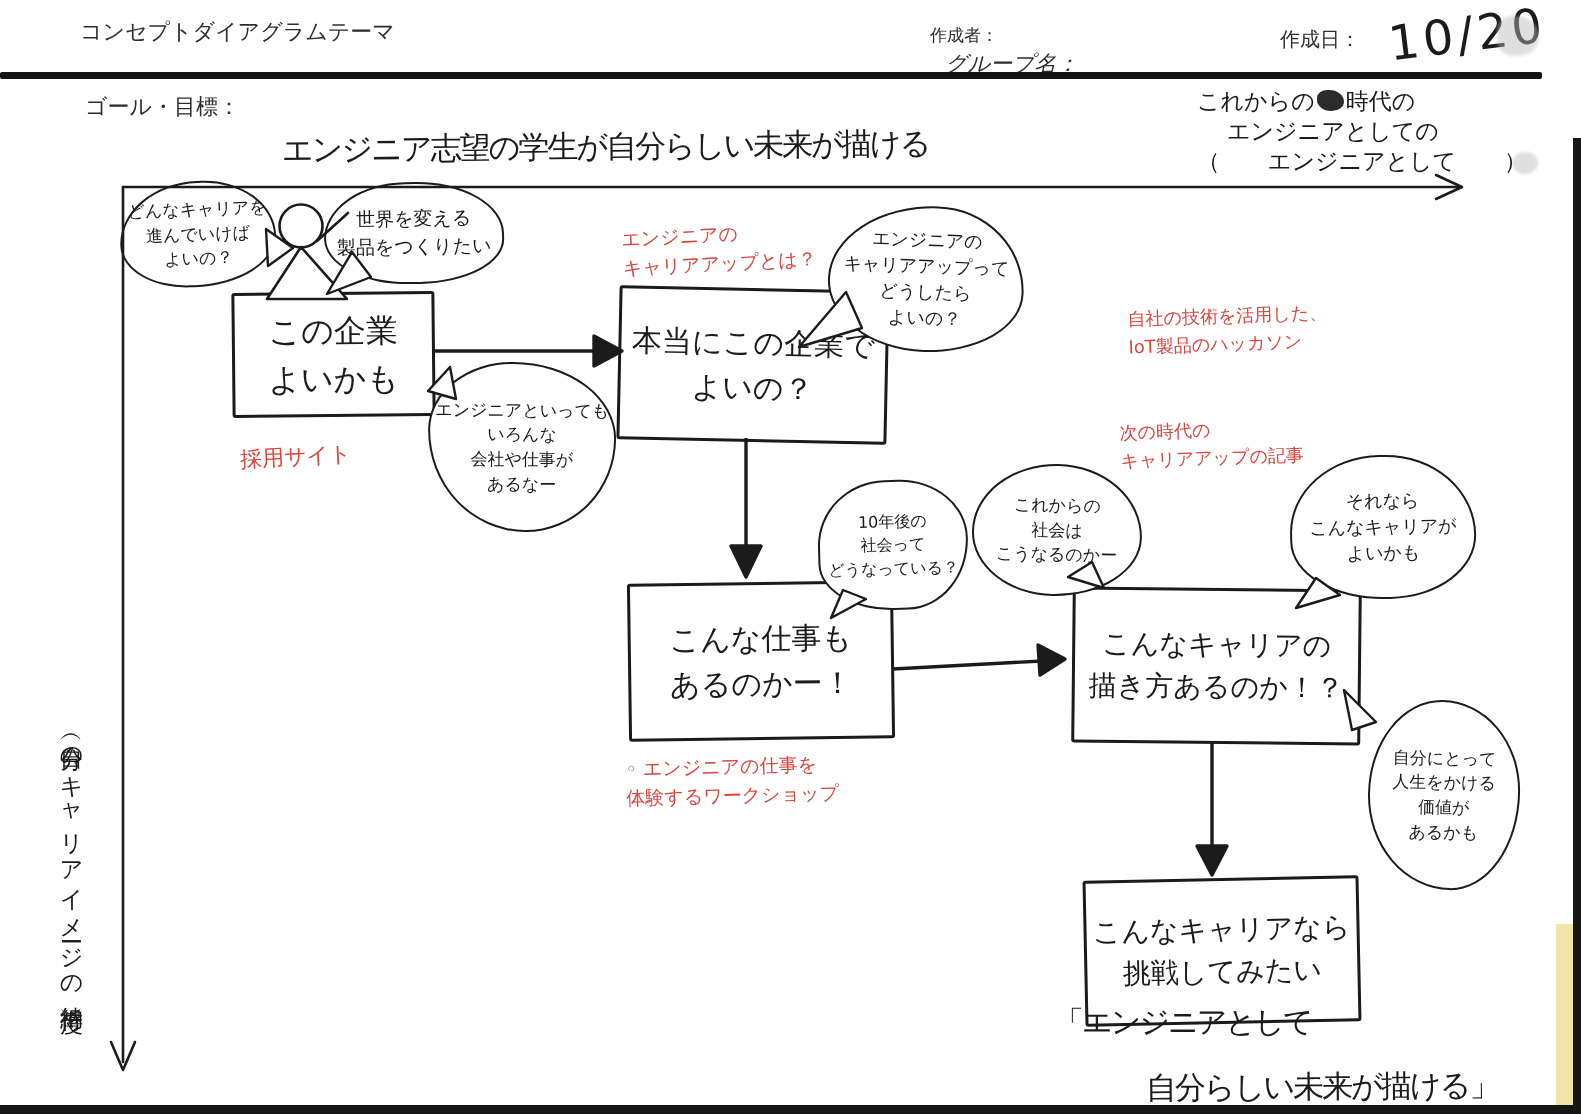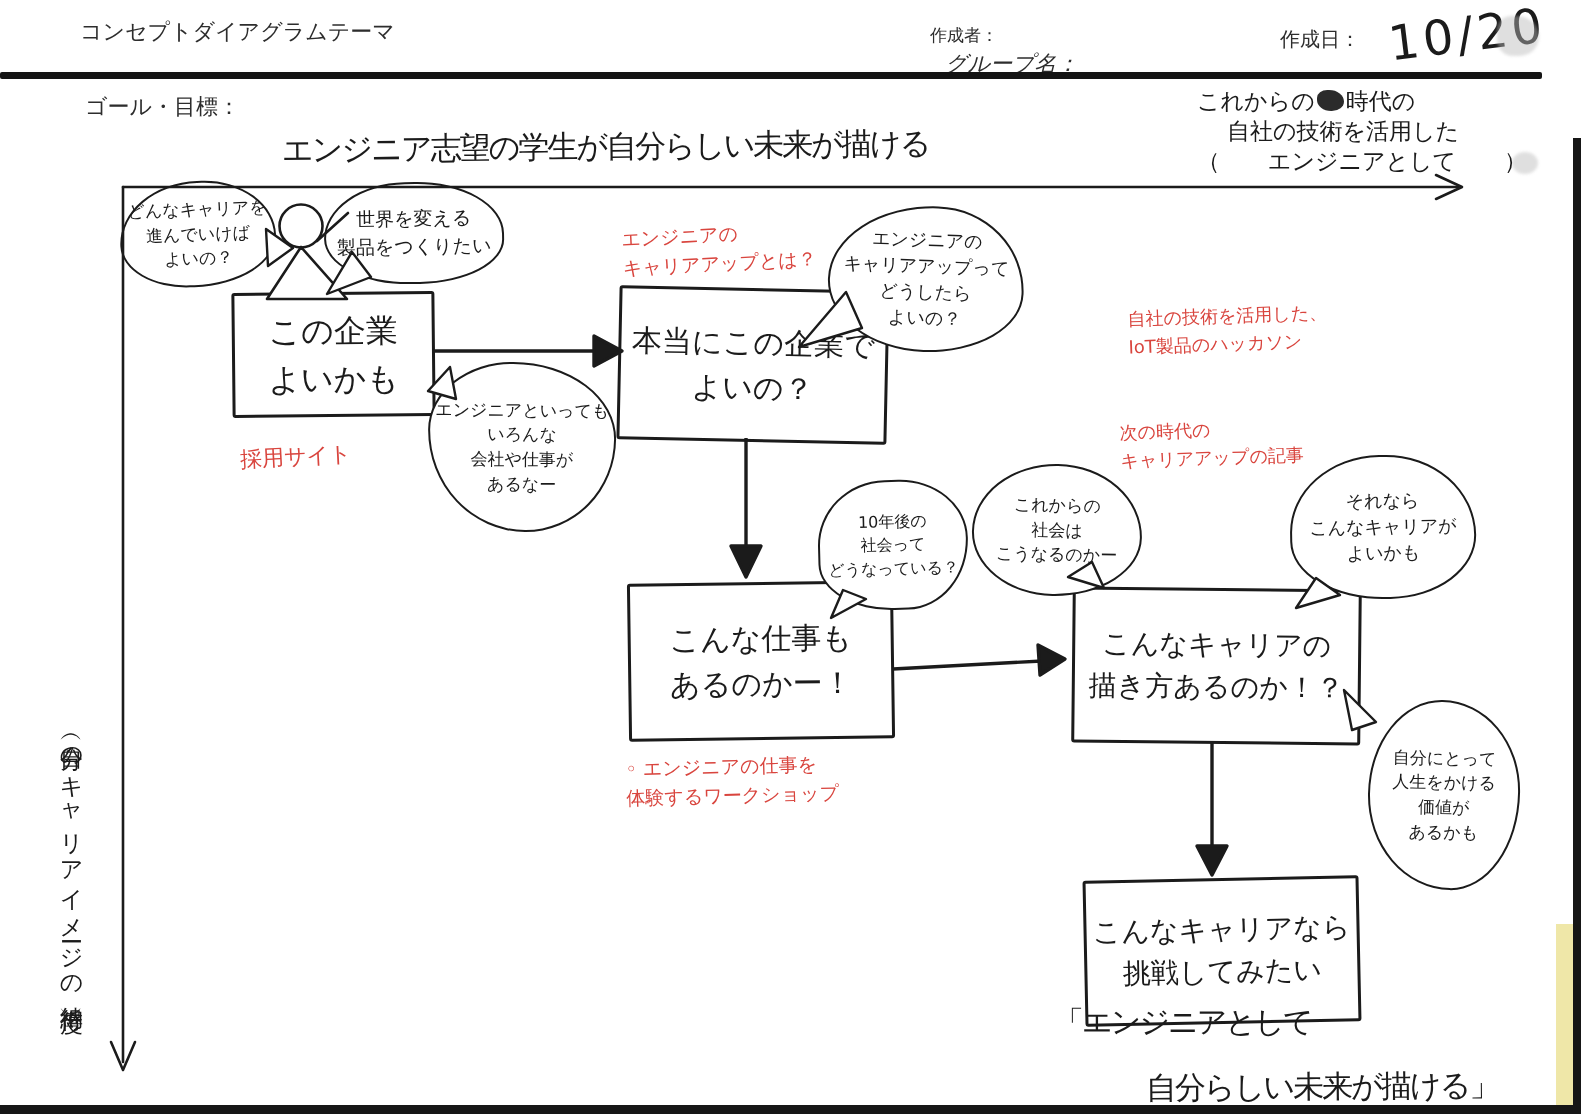--- a/index.html
+++ b/index.html
@@ -56,21 +56,21 @@
 
   <div class="rule"></div>
 
   <div class="abs print" style="left:85px;top:92px;font-size:22px;">ゴール・目標：</div>
   <div class="abs hw-title" style="left:282px;top:126px;font-size:31px;transform:rotate(-0.6deg);">エンジニア志望の学生が自分らしい未来が描ける</div>
 
   <div class="abs" style="left:1156px;top:86px;font-size:23px;line-height:30px;z-index:4;margin-left:41px;">
     <div>
       <span>これからの</span><span class="scribble"></span><span>時代の</span>
     </div>
-    <div style="margin-left:30px;">自社の技術を活用した</div>
+    <div style="margin-left:30px;">エンジニアとしての</div>
     <div class="xlabel-line3">
       <span>（</span>
       <span>エンジニアとして</span>
       <span>）</span>
     </div>
   </div>
 
   <div class="abs ylabel" style="left:60px;top:726px;height:386px;font-size:23px;">（自分のキャリアイメージの納得度）</div>
 
   <div class="bubble" style="left:120px;top:181px;width:152px;height:102px;font-size:17px;border-radius:52% 48% 55% 45% / 60% 55% 48% 42%;transform:rotate(-2deg);">どんなキャリアを

